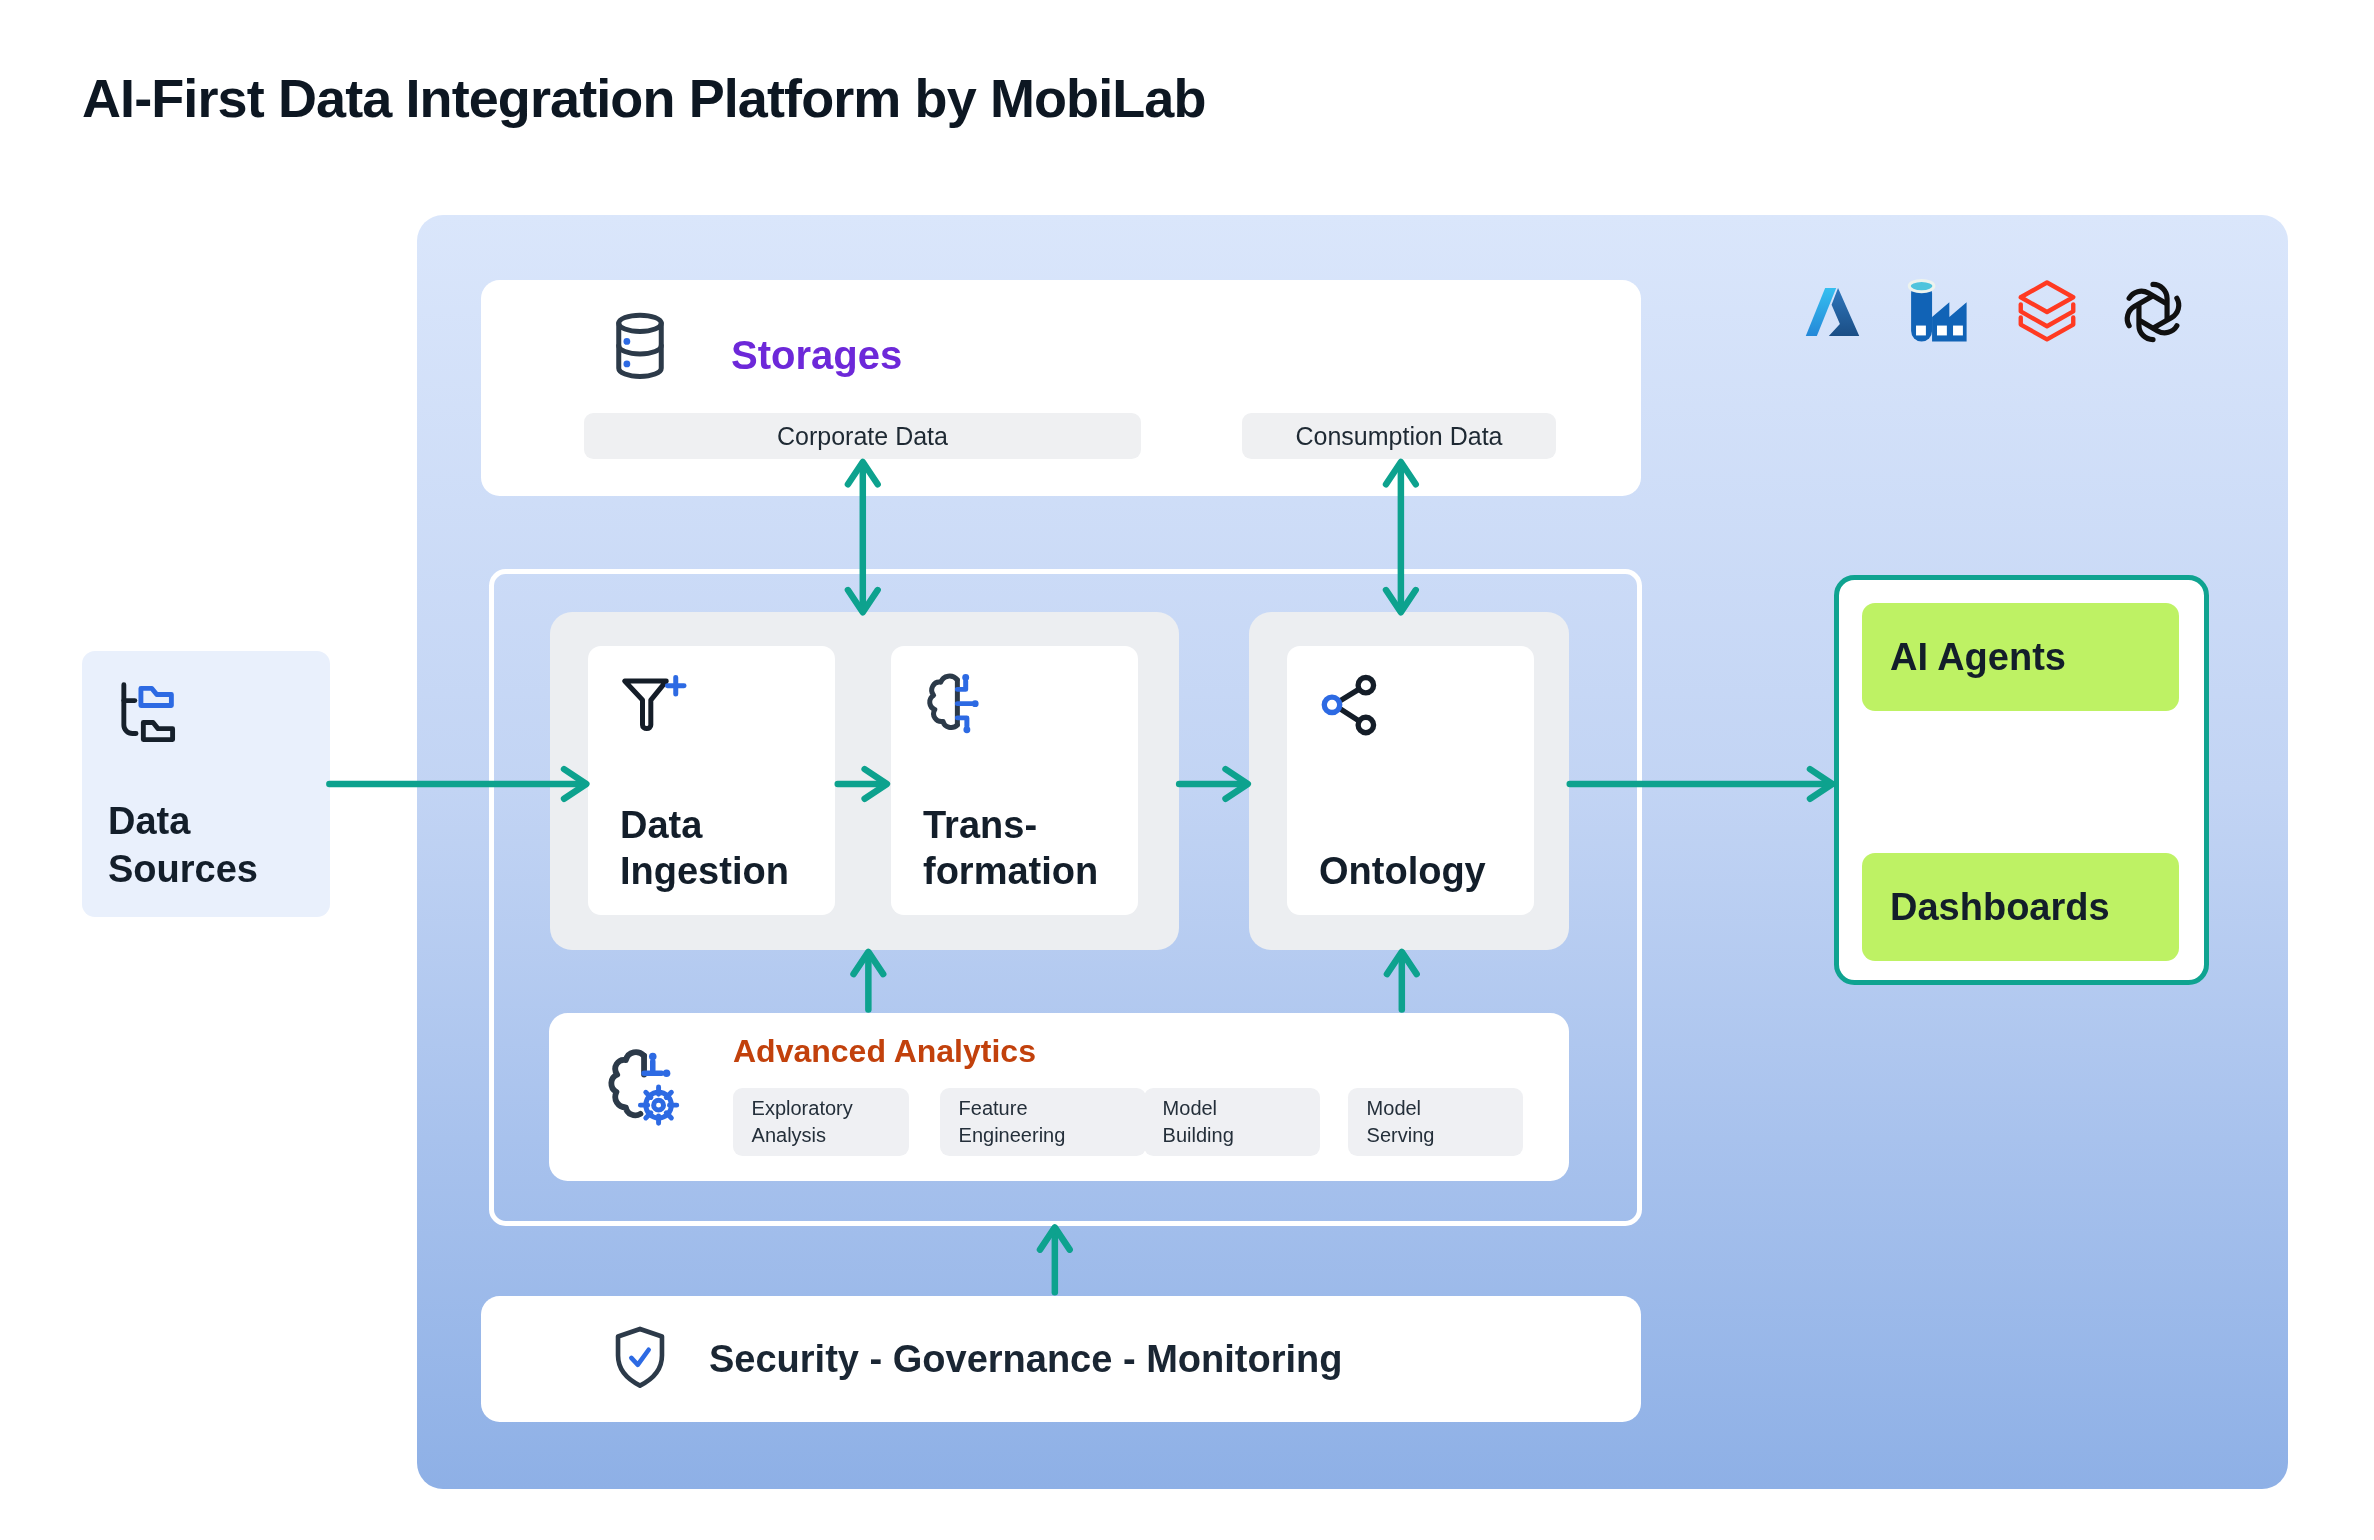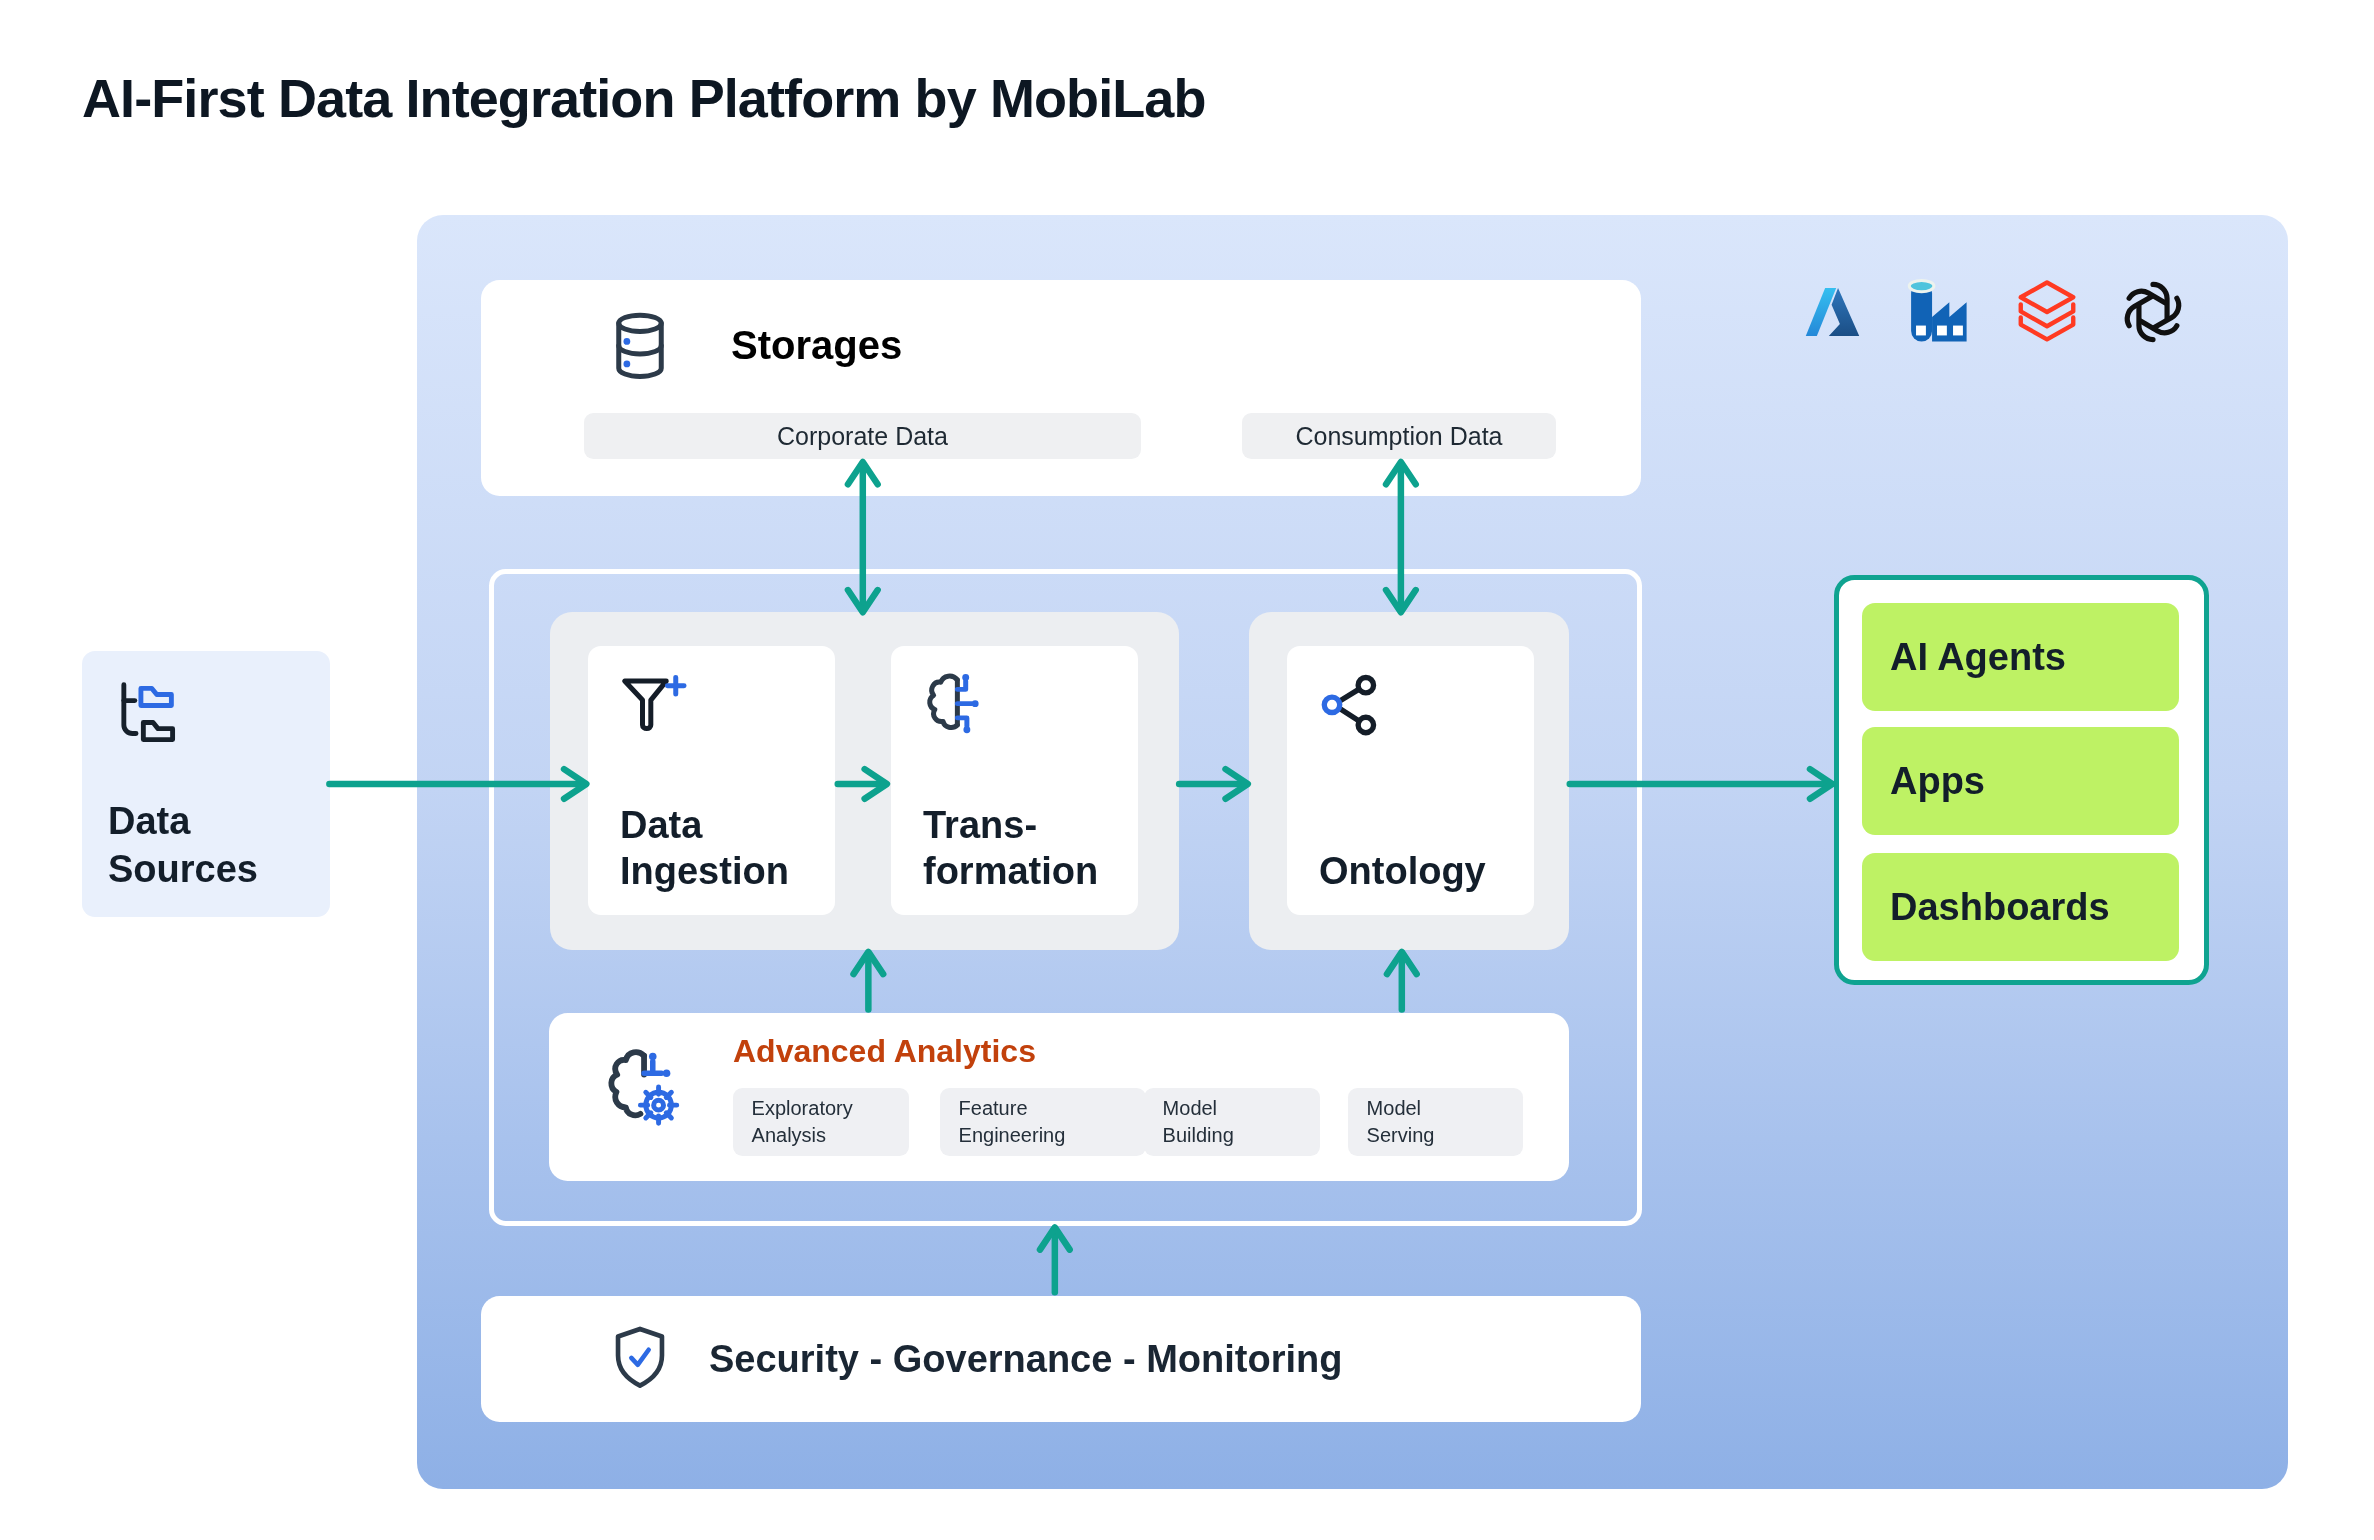--- a/index.html
+++ b/index.html
@@ -12,21 +12,21 @@
   
   .panel{position:absolute;left:417px;top:215px;width:1871px;height:1274px;border-radius:26px;
     background:linear-gradient(180deg,#DAE6FB 0%,#C2D4F4 45%,#8EB0E6 100%);}
 
   
   .whitebox{position:absolute;background:#ffffff;border-radius:18.6px;}
 
   
   .storages{left:481px;top:280px;width:1160px;height:216px;}
   .storages .db-icon{position:absolute;left:119px;top:27px;}
-  .storages .title{position:absolute;left:250px;top:43px;font-size:40px;font-weight:600;color:#000000;}
+  .storages .title{position:absolute;left:250px;top:53px;font-size:40px;font-weight:600;color:#6d28d9;}
   .chip{position:absolute;height:46px;border-radius:9.3px;background:#EFF0F2;display:flex;align-items:center;justify-content:center;
     font-size:25px;font-weight:500;color:#1E2933;}
   .chip.corp{left:103px;top:133px;width:557px;}
   .chip.cons{left:761px;top:133px;width:314px;}
 
   
   .logos{position:absolute;left:1803px;top:275px;display:flex;align-items:center;gap:35px;}
 
   
   .inner{position:absolute;left:489px;top:569px;width:1153px;height:657px;border:5.6px solid #ffffff;border-radius:16.7px;background:transparent;box-sizing:border-box;}
@@ -246,21 +246,20 @@
         <path stroke="#2D6AE3" d="M27 25V11h9l4 5h12v9H27Z"></path>
         <path stroke="#16202B" d="M29 53V39h8l4 5h12v9H29Z"></path>
       </svg>
     </span>
     <div class="label preline">Data
 Sources</div>
   </div>
 
   <div class="outputs z3">
     <div class="out-row r0">AI Agents</div>
-    <div class="out-row r1">Apps</div>
     <div class="out-row r2">Dashboards</div>
   </div>
 
   <svg class="arrows" viewBox="0 0 2560 1661" fill="none" stroke="#0DA28E" stroke-width="7" stroke-linecap="round" stroke-linejoin="round">
 
     <path d="M355 845H624"></path>
       <path d="M608 829l24 16-24 16"></path>
 
     <path d="M903 845h45"></path>
       <path d="M932 829l24 16-24 16"></path>

